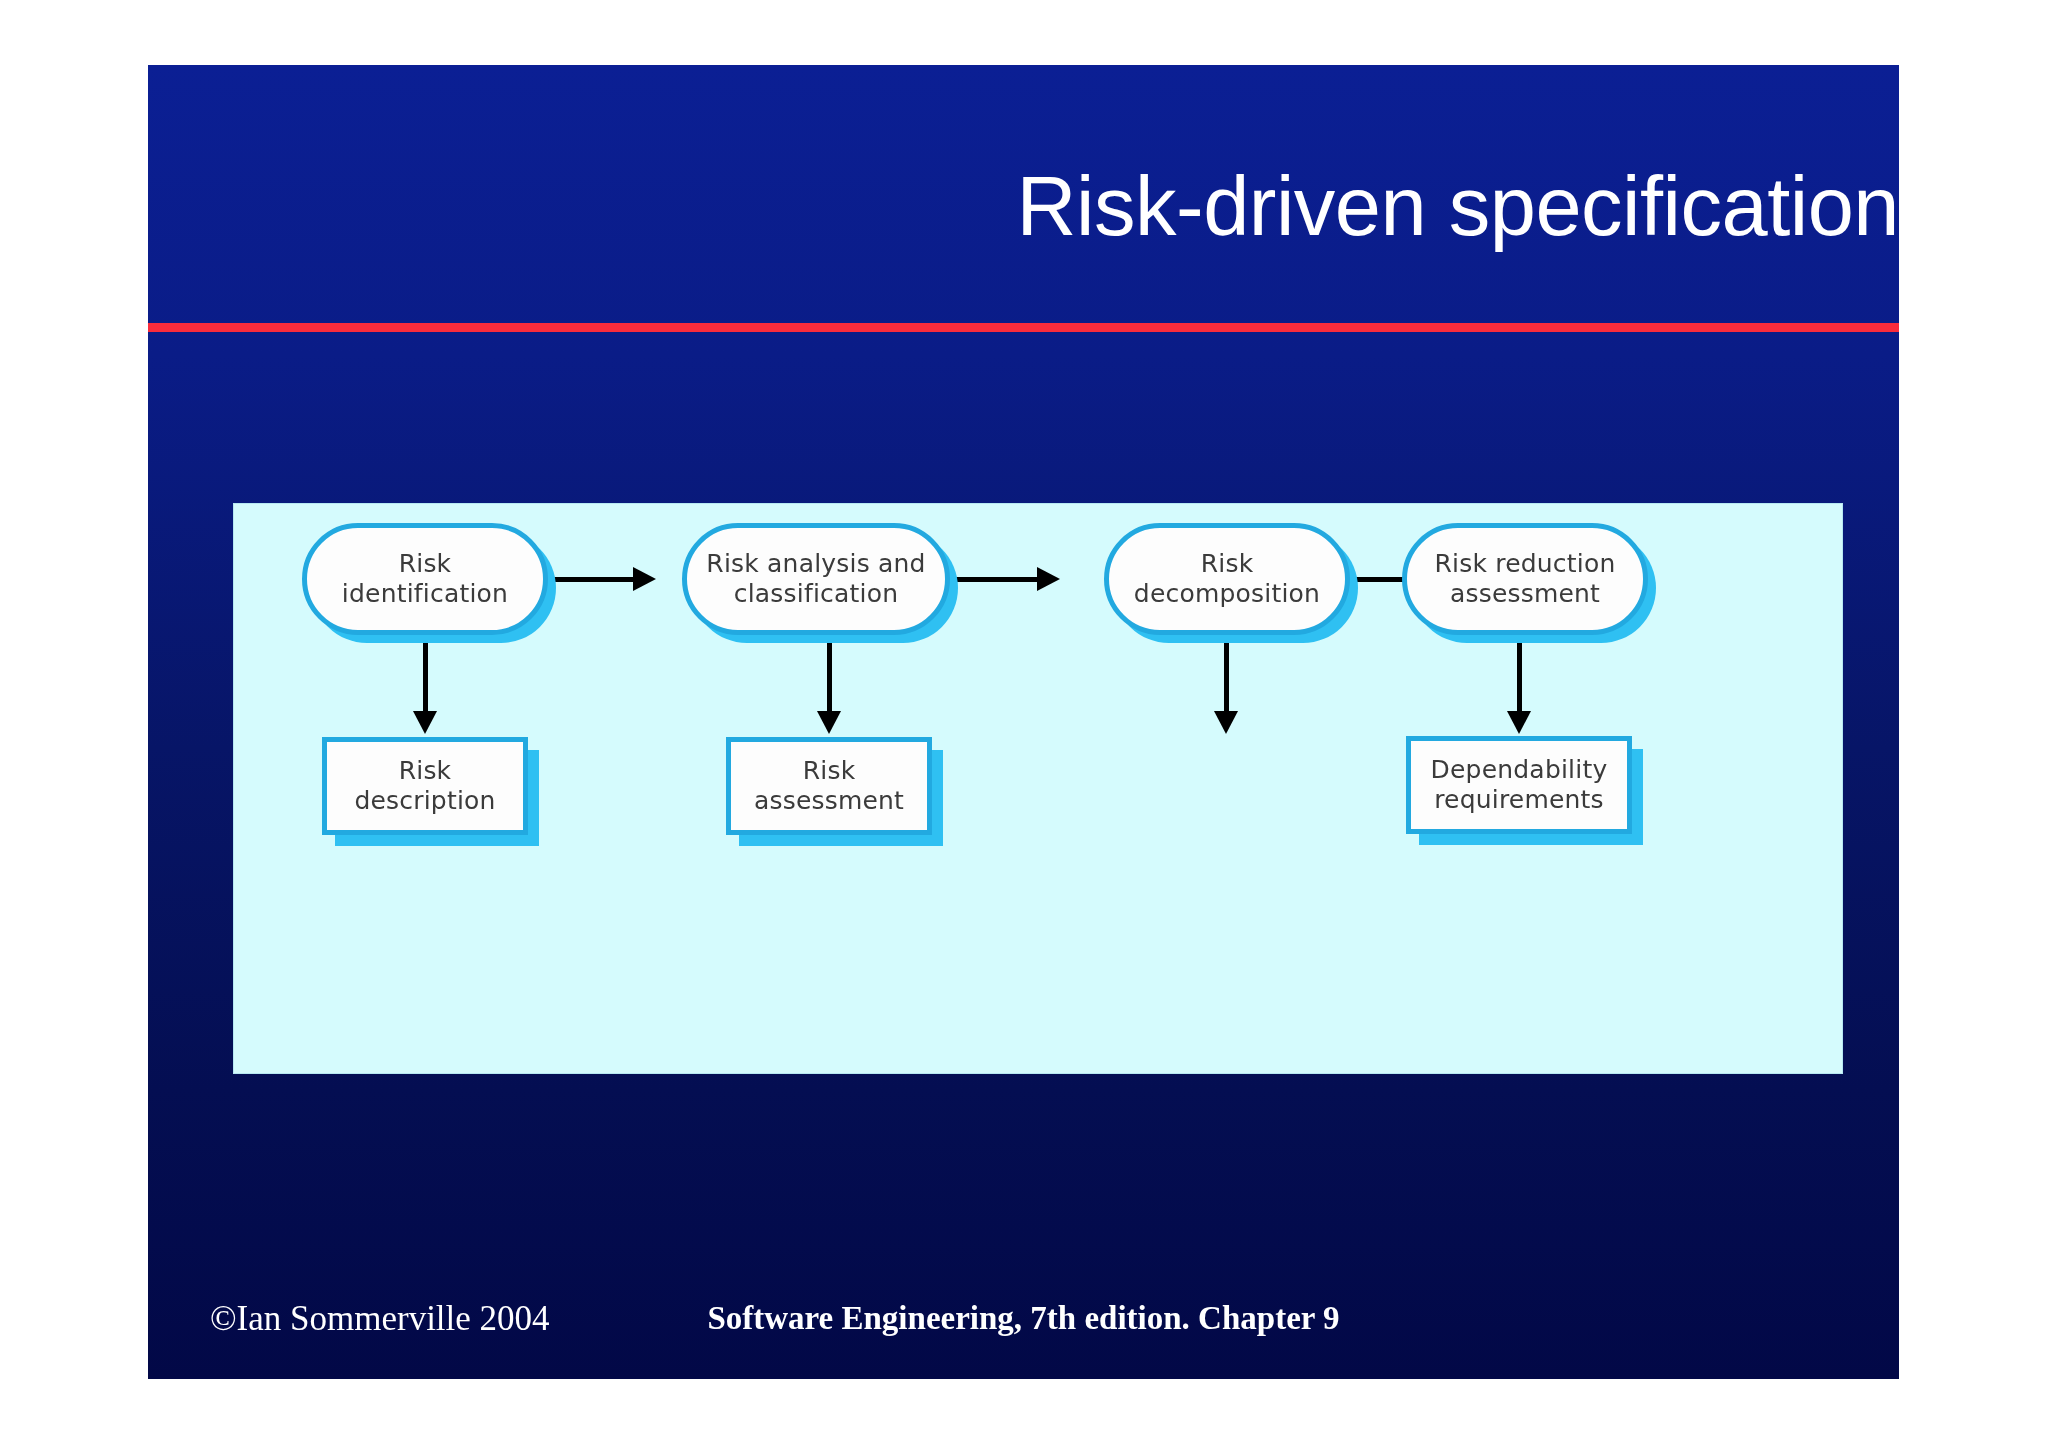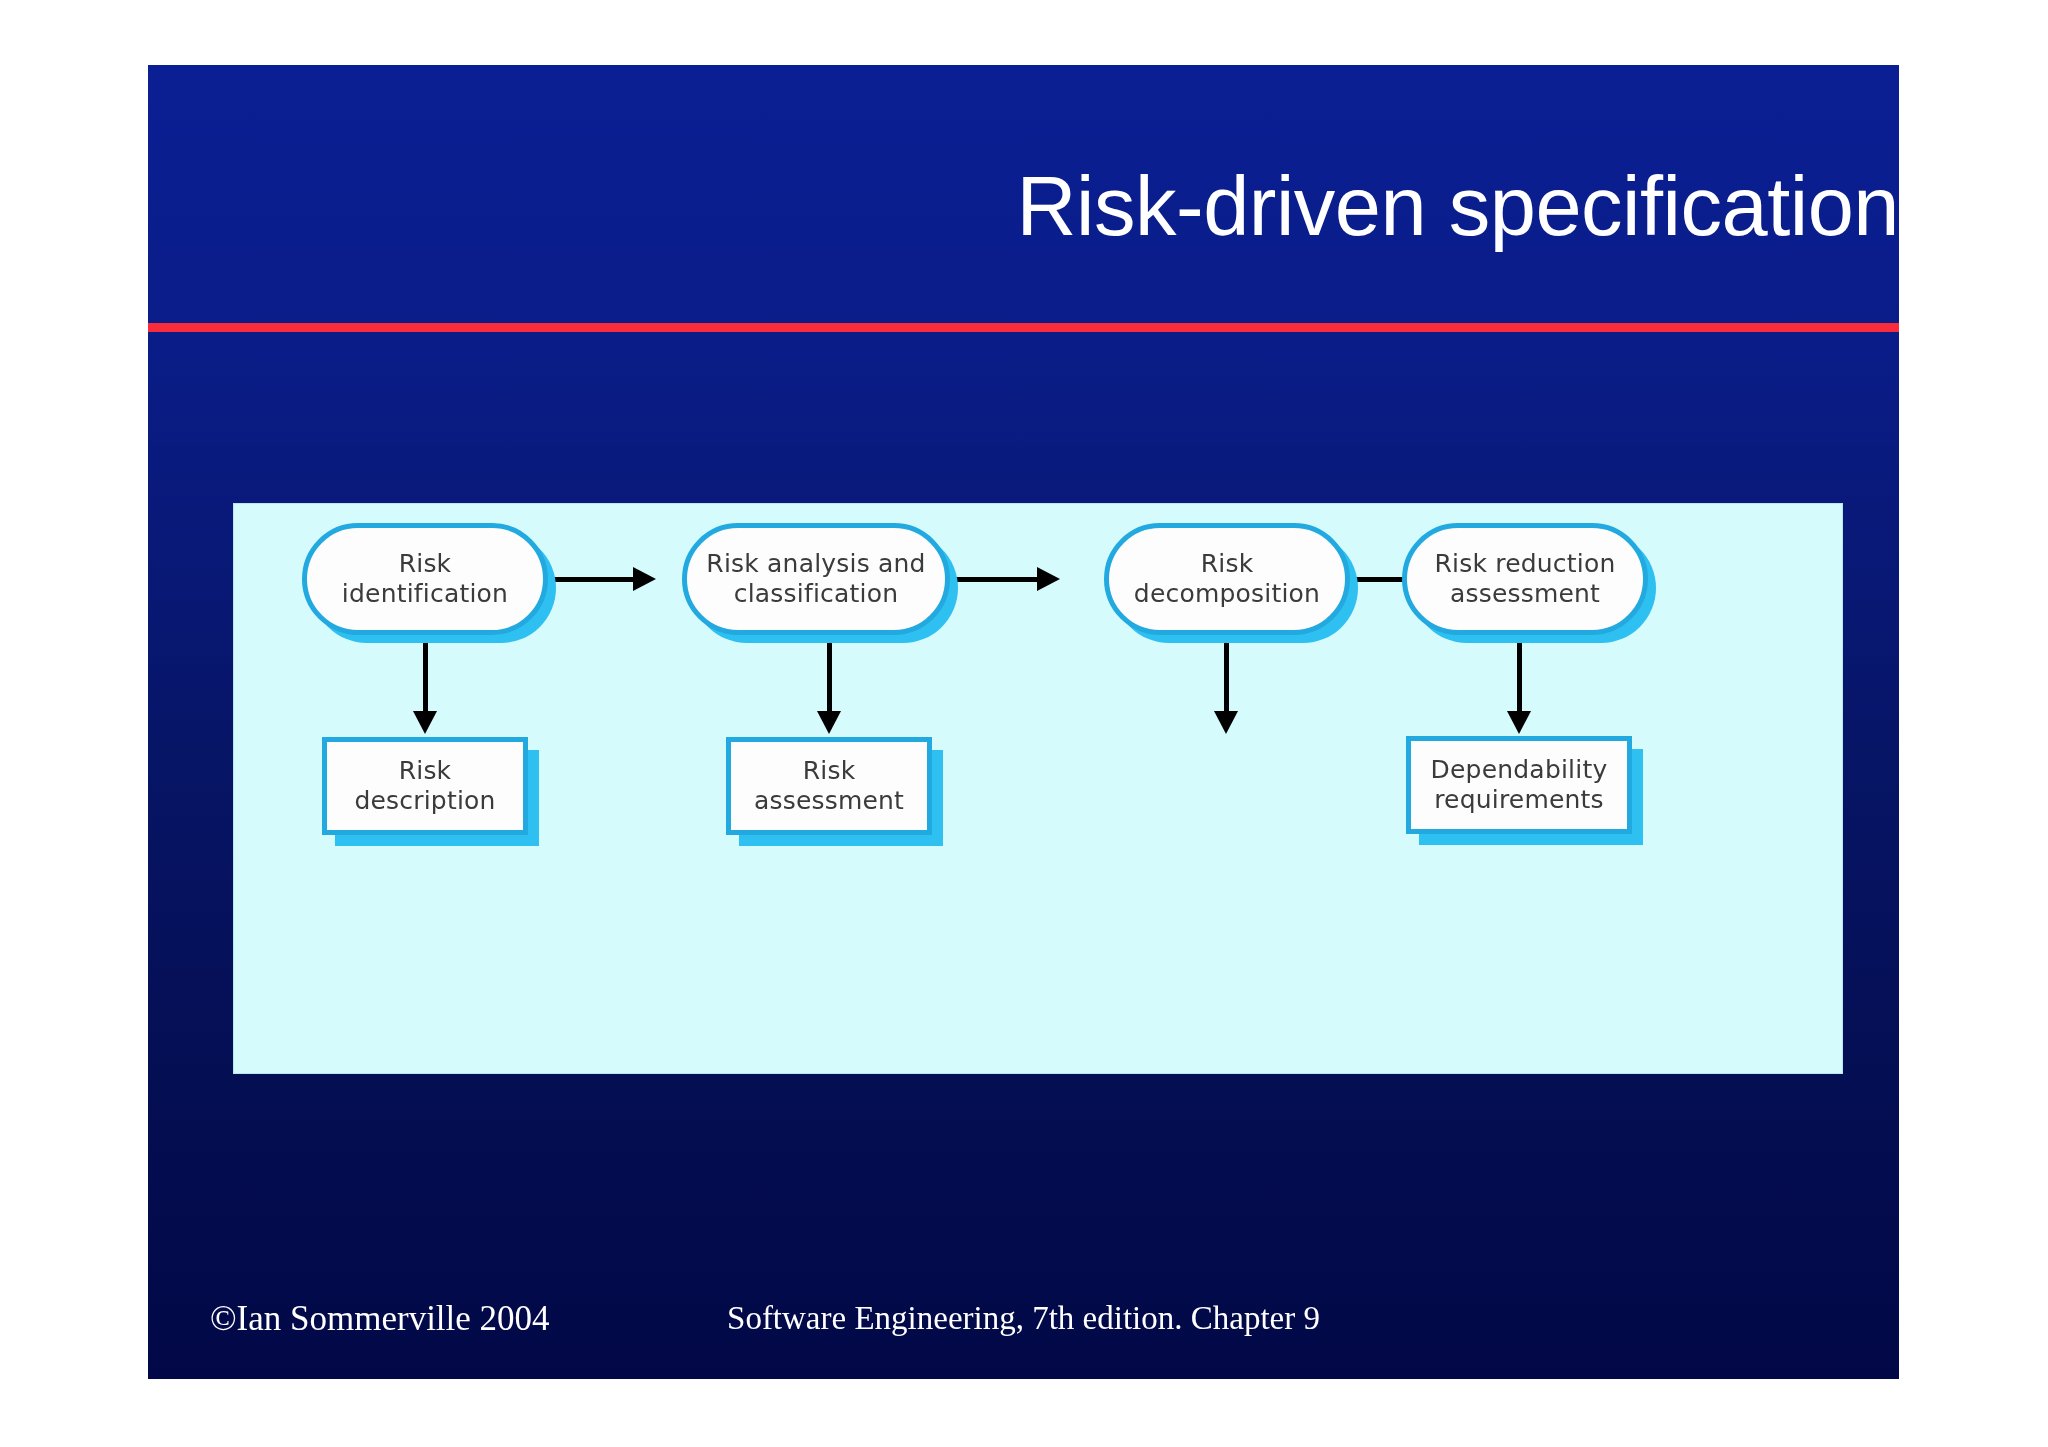--- a/index.html
+++ b/index.html
@@ -188,21 +188,21 @@
     top: 30px;
     font-size: 35px;
     font-weight: 400;
   }
   #footer-center {
     left: 0;
     top: 31px;
     width: 1751px;
     text-align: center;
     font-size: 33px;
-    font-weight: 400;
+    font-weight: 700;
   }
   #footer-slide {
     right: 128px;
     top: 19px;
     font-size: 34px;
     font-weight: 400;
   }
 </style>
 </head>
 <body>

